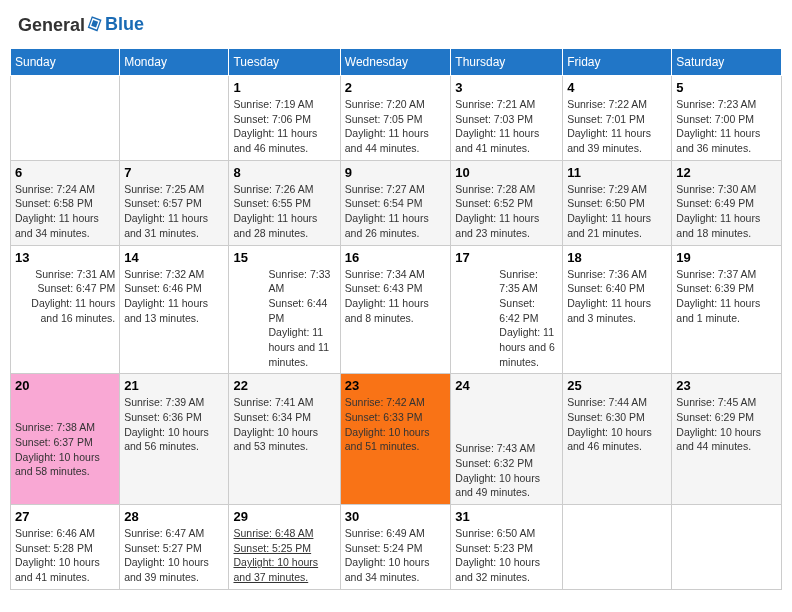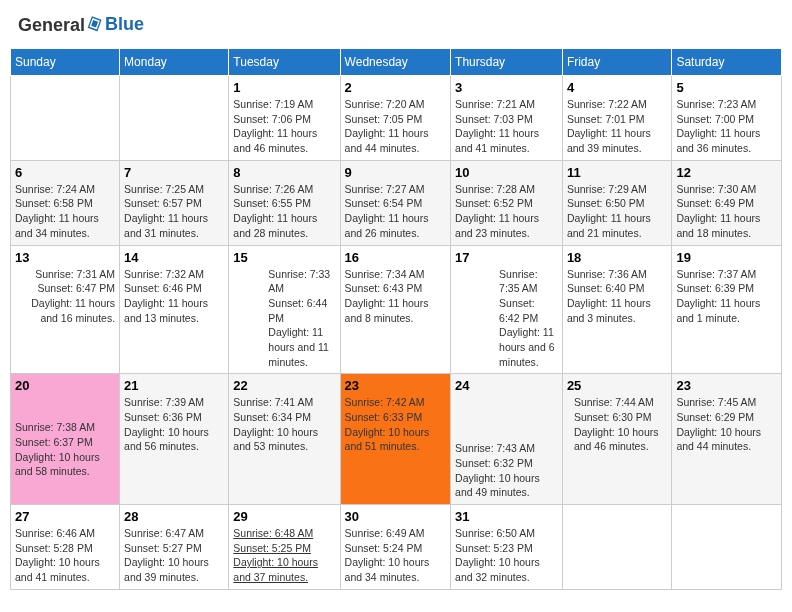--- a/index.html
+++ b/index.html
@@ -267,21 +267,21 @@
 Daylight: 10 hours and 51 minutes.</div>
         </td>
         <td style="background-color: rgb(245, 245, 245);">
           <span class="day-number">24</span>
           <div class="cell-info" style="white-space: pre-line; margin-top: 48px;">Sunrise: 7:43 AM
 Sunset: 6:32 PM
 Daylight: 10 hours and 49 minutes.</div>
         </td>
         <td style="background-color: rgb(245, 245, 245);">
           <span class="day-number">25</span>
-          <div class="cell-info" style="white-space: pre-line; margin-left: 7px;">Sunrise: 7:44 AM
+          <div class="cell-info" style="white-space: pre-line;">Sunrise: 7:44 AM
 Sunset: 6:30 PM
 Daylight: 10 hours and 46 minutes.</div>
         </td>
         <td style="background-color: rgb(245, 245, 245);">
           <span class="day-number">23</span>
           <div class="cell-info" style="white-space: pre-line;">Sunrise: 7:45 AM
 Sunset: 6:29 PM
 Daylight: 10 hours and 44 minutes.</div>
         </td>
       </tr>

